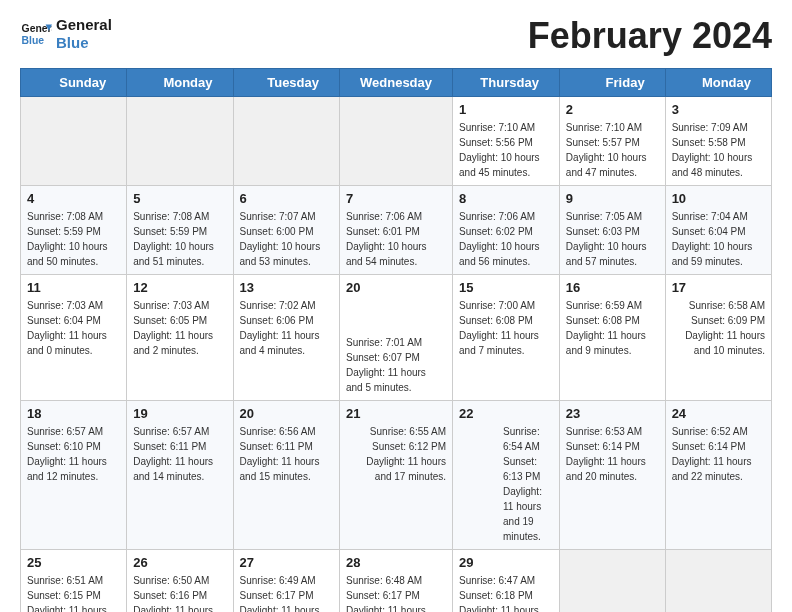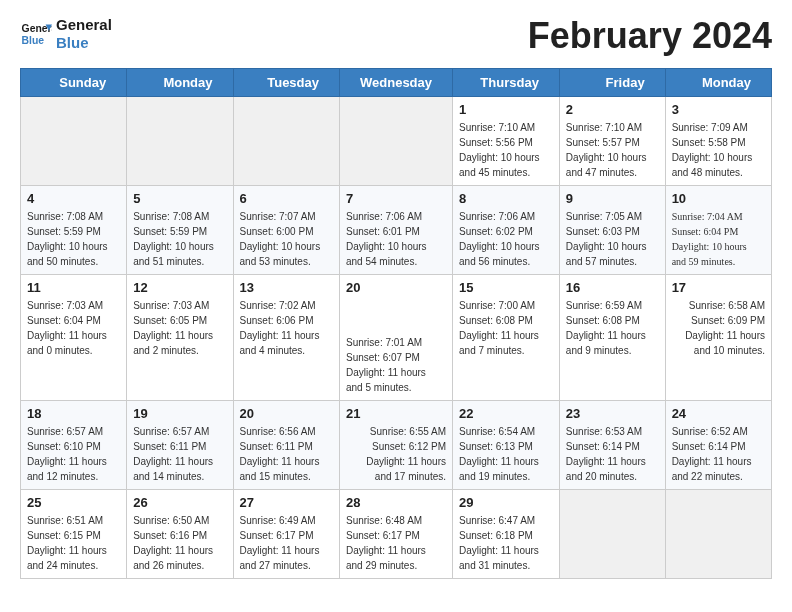--- a/index.html
+++ b/index.html
@@ -182,21 +182,21 @@
         </td>
         <td>
           <div class="day-number">9</div>
           <div class="day-info" style="white-space: pre-line;">Sunrise: 7:05 AM
 Sunset: 6:03 PM
 Daylight: 10 hours
 and 57 minutes.</div>
         </td>
         <td>
           <div class="day-number">10</div>
-          <div class="day-info" style="white-space: pre-line; font-family: Liberation Serif, serif;">Sunrise: 7:04 AM
+          <div class="day-info" style="white-space: pre-line;">Sunrise: 7:04 AM
 Sunset: 6:04 PM
 Daylight: 10 hours
 and 59 minutes.</div>
         </td>
       </tr>
       <tr class="week-row">
         <td>
           <div class="day-number">11</div>
           <div class="day-info" style="white-space: pre-line;">Sunrise: 7:03 AM
 Sunset: 6:04 PM
@@ -270,21 +270,21 @@
         </td>
         <td>
           <div class="day-number">21</div>
           <div class="day-info" style="white-space: pre-line; text-align: right;">Sunrise: 6:55 AM
 Sunset: 6:12 PM
 Daylight: 11 hours
 and 17 minutes.</div>
         </td>
         <td>
           <div class="day-number">22</div>
-          <div class="day-info" style="white-space: pre-line;">Sunrise: 6:54 AM
+          <div class="day-info" style="white-space: pre-line; margin-left: 44px;">Sunrise: 6:54 AM
 Sunset: 6:13 PM
 Daylight: 11 hours
 and 19 minutes.</div>
         </td>
         <td>
           <div class="day-number">23</div>
           <div class="day-info" style="white-space: pre-line;">Sunrise: 6:53 AM
 Sunset: 6:14 PM
 Daylight: 11 hours
 and 20 minutes.</div>

